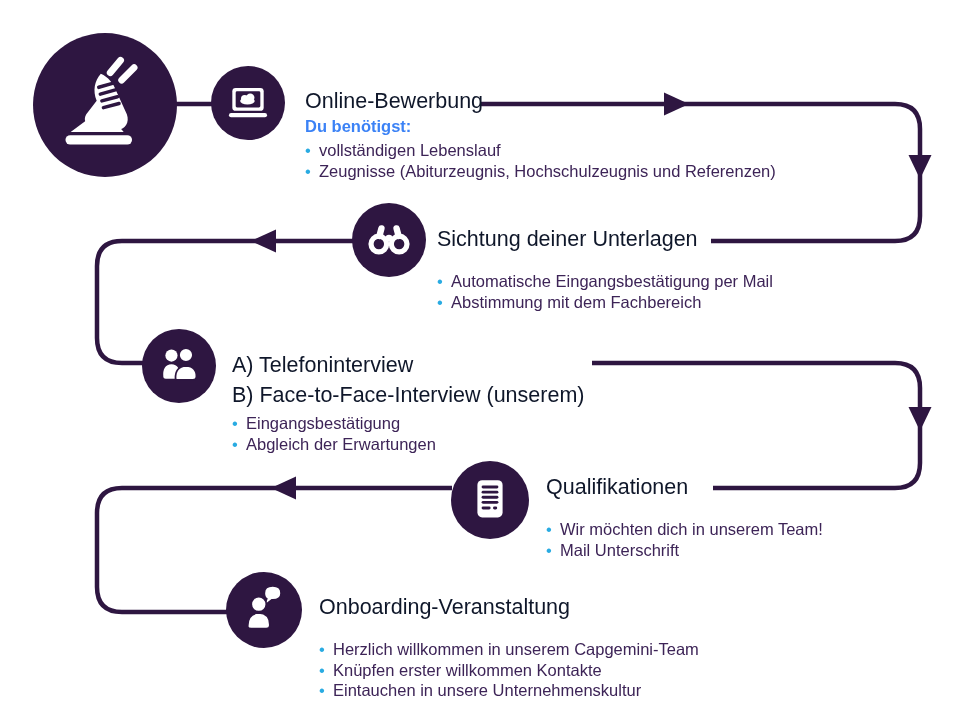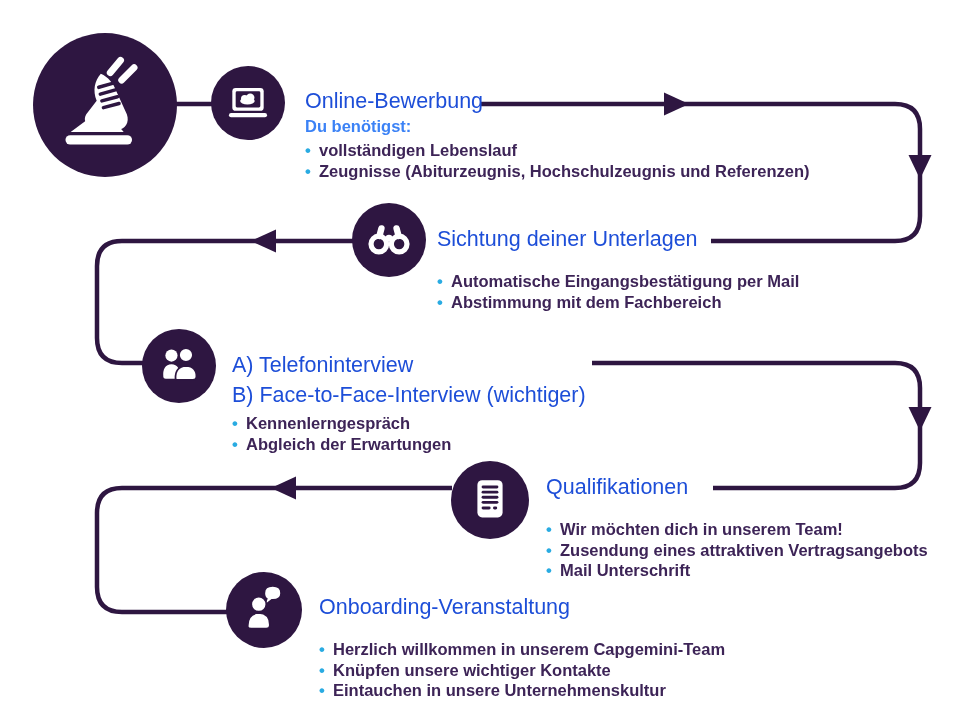--- a/index.html
+++ b/index.html
@@ -8,30 +8,30 @@
     font-family:"Liberation Sans","DejaVu Sans",sans-serif;
   }
   svg.connectors{position:absolute;left:0;top:0;z-index:1;}
   .node{
     position:absolute;border-radius:50%;background:#2e1641;z-index:2;
     display:flex;align-items:center;justify-content:center;
   }
   .node svg{display:block;}
   .step-text{position:absolute;z-index:3;}
   .step-title{
-    font-size:21.5px;line-height:26px;color:#1d4ed8;font-weight:400;
+    font-size:21.5px;line-height:26px;color:#0f172a;font-weight:400;
     white-space:nowrap;
   }
   .step-title.two-line{line-height:30px;}
   .intro{
     font-size:16.5px;line-height:21px;font-weight:700;color:#3b82f6;margin-top:2px;
     white-space:nowrap;
   }
   ul.bullets{
-    list-style:none;margin:19px 0 0 0;padding:0;font-weight:bold;
+    list-style:none;margin:19px 0 0 0;padding:0;
   }
   ul.bullets li{
     position:relative;padding-left:14px;font-size:16.5px;line-height:20.5px;
     color:#3d2457;white-space:nowrap;
   }
   ul.bullets li::before{
     content:"\2022";position:absolute;left:0;top:0;color:#29abe2;font-size:16.5px;
   }
 </style>
 </head>
@@ -128,23 +128,23 @@
       </g>
       <g fill="#ffffff" stroke="#2e1641" stroke-width="3">
         <circle cx="62" cy="31" r="12"></circle>
         <path d="M44 72 Q43 51 62 50 Q81 51 80 69 Q80 74 74 74 L50 74 Q44 74 44 72 Z"></path>
       </g>
     </svg>
   </div>
 
   <div class="step-text" style="left:232px;top:350px;">
     <div class="step-title two-line">A) Telefoninterview</div>
-    <div class="step-title two-line">B) Face-to-Face-Interview (wichtiger)</div>
+    <div class="step-title two-line">B) Face-to-Face-Interview (unserem)</div>
     <ul class="bullets" style="margin-top:3px;">
-      <li>Kennenlerngespräch</li>
+      <li>Eingangsbestätigung</li>
       <li>Abgleich der Erwartungen</li>
     </ul>
   </div>
 
   <div class="node" style="left:451px;top:461px;width:78px;height:78px;">
     <svg width="60" height="60" viewBox="0 0 100 100">
       <rect x="29" y="17" width="42" height="62" rx="8" fill="#ffffff"></rect>
       <g fill="#2e1641">
         <rect x="36" y="26" width="28" height="4.8" rx="2.4"></rect>
         <rect x="36" y="34.5" width="28" height="4.8" rx="2.4"></rect>
@@ -153,39 +153,38 @@
         <rect x="36" y="61" width="15" height="4.8" rx="2.4"></rect>
         <rect x="55" y="61" width="7" height="4.8" rx="2.4"></rect>
       </g>
     </svg>
   </div>
 
   <div class="step-text" style="left:546px;top:474px;">
     <div class="step-title">Qualifikationen</div>
     <ul class="bullets">
       <li>Wir möchten dich in unserem Team!</li>
-      <li>Zusendung eines attraktiven Vertragsangebots</li>
       <li>Mail Unterschrift</li>
     </ul>
   </div>
 
   <div class="node" style="left:226px;top:572px;width:76px;height:76px;">
     <svg width="58" height="58" viewBox="0 0 100 100">
       <g fill="#ffffff">
         <path d="M52 21 Q52 10 65 10 Q78 10 78 21 Q78 31 65 31 L63 31 L53 39 L56.5 30 Q52 28 52 21 Z"></path>
       </g>
       <g fill="#ffffff" stroke="#2e1641" stroke-width="3">
         <circle cx="41" cy="40" r="13"></circle>
         <path d="M22 79 Q21 56 41 55 Q61 56 60 77 Q60 82 54 82 L28 82 Q22 82 22 79 Z"></path>
       </g>
     </svg>
   </div>
 
   <div class="step-text" style="left:319px;top:594px;">
     <div class="step-title">Onboarding-Veranstaltung</div>
     <ul class="bullets">
       <li>Herzlich willkommen in unserem Capgemini-Team</li>
-      <li>Knüpfen unsere wichtiger Kontakte</li>
+      <li>Knüpfen erster willkommen Kontakte</li>
       <li>Eintauchen in unsere Unternehmenskultur</li>
     </ul>
   </div>
 
 </div>
 
 </body></html>

